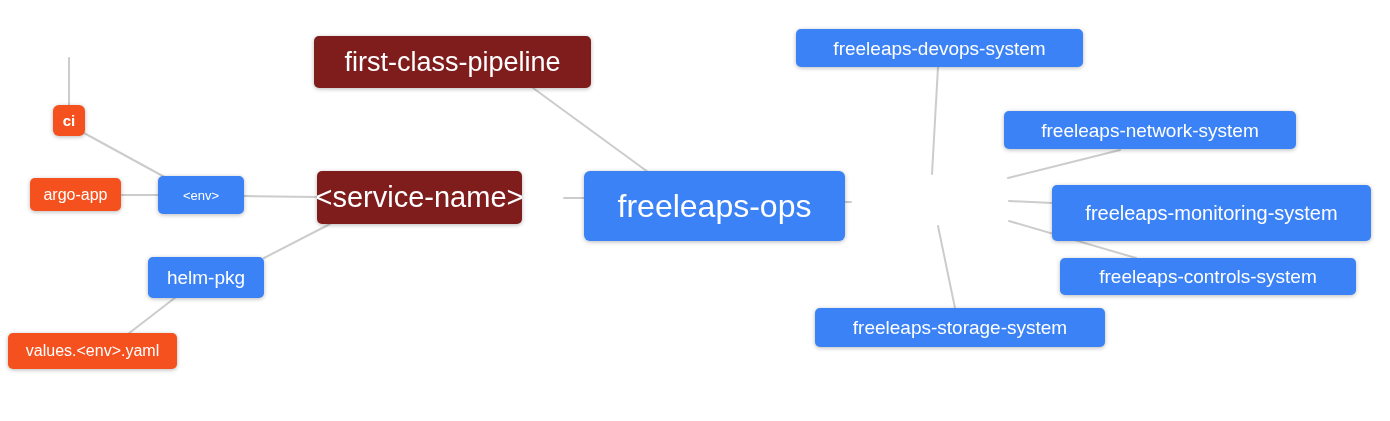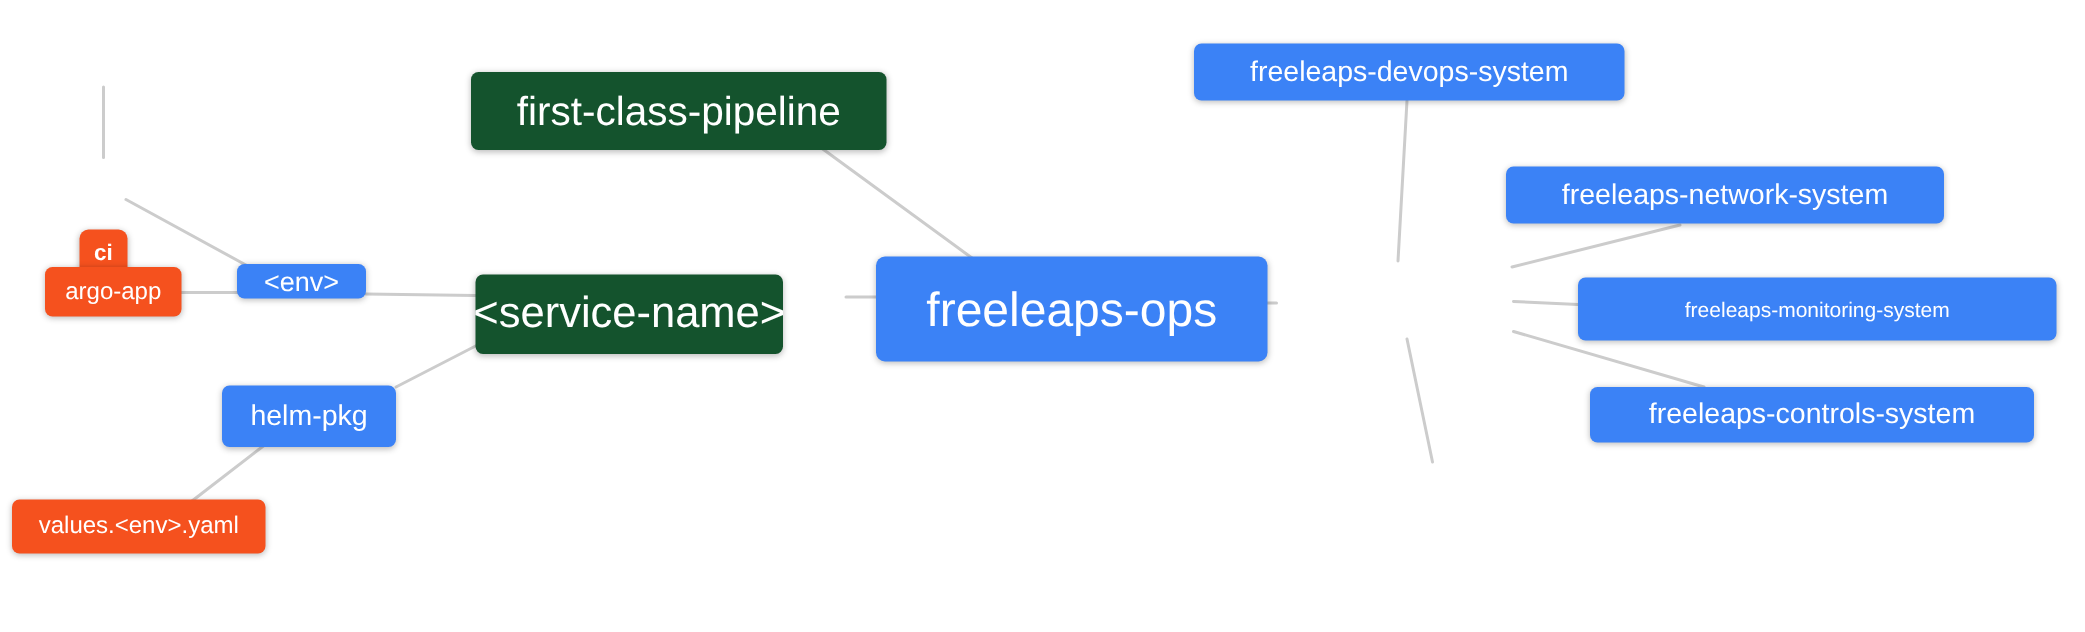--- a/index.html
+++ b/index.html
@@ -33,21 +33,21 @@
     align-items: center;
     justify-content: center;
     color: #ffffff;
     border-radius: 5px;
     box-shadow: 0 1px 4px rgba(0,0,0,0.28);
     white-space: nowrap;
     box-sizing: border-box;
     cursor: default;
     line-height: 1;
   }
-  .node-blue   { background: #14532d; margin-top: 12px; }
+  .node-blue   { background: #7f1d1d; }
   .node-green  { background: #3b82f6; }
   .node-dark   { background: #3b82f6; border-radius: 6px; }
   .node-orange { background: #faa42b; border-radius: 4px; }
   .node-red    { background: #f5511e; }
   .bold { font-weight: bold; }
 </style>
 </head>
 <body>
 
 <div id="canvas">
@@ -63,39 +63,40 @@
     <line x1="564" y1="198" x2="584" y2="198"></line>
     <line x1="845" y1="202" x2="851" y2="202"></line>
     <line x1="932" y1="174" x2="938" y2="67"></line>
     <line x1="1008" y1="178" x2="1120" y2="150"></line>
     <line x1="1009" y1="201" x2="1052" y2="203"></line>
     <line x1="1009" y1="221" x2="1136" y2="258"></line>
     <line x1="938" y1="226" x2="955" y2="308"></line>
   </svg>
 
 
-  <div class="node node-red bold" style="left:53px; top:105px; width:32px; height:31px; font-size:15px; border-radius:6px;margin-top:48px;">ci</div>
+  <div class="node node-red bold" style="left:53px; top:105px; width:32px; height:31px; font-size:15px; border-radius:6px;">ci</div>
 
   <div class="node node-red" style="left:30px; top:178px; width:91px; height:33px; font-size:16px;">argo-app</div>
 
-  <div class="node node-green" style="left:158px; top:176px; width:86px; height:23px; font-size:18px;">&lt;env&gt;</div>
+  <div class="node node-green" style="left:158px; top:176px; width:86px; height:38px; font-size:13px;">&lt;env&gt;</div>
 
   <div class="node node-green" style="left:148px; top:257px; width:116px; height:41px; font-size:19px;">helm-pkg</div>
 
   <div class="node node-red" style="left:8px; top:333px; width:169px; height:36px; font-size:16px;">values.&lt;env&gt;.yaml</div>
 
   <div class="node node-blue" style="left:314px; top:36px; width:277px; height:52px; font-size:27px;">first-class-pipeline</div>
 
   <div class="node node-blue" style="left:317px; top:171px; width:205px; height:53px; font-size:29px;">&lt;service-name&gt;</div>
 
   <div class="node node-dark" style="left:584px; top:171px; width:261px; height:70px; font-size:32px;">freeleaps-ops</div>
 
 
   <div class="node node-green" style="left:796px; top:29px; width:287px; height:38px; font-size:19px;">freeleaps-devops-system</div>
 
   <div class="node node-green" style="left:1004px; top:111px; width:292px; height:38px; font-size:19px;">freeleaps-network-system</div>
 
-  <div class="node node-green" style="left:1052px; top:185px; width:319px; height:42px; font-size:14px;">freeleaps-monitoring-system</div>
+  <div class="node node-green" style="left:1052px; top:185px; width:319px; height:56px; font-size:20px;">freeleaps-monitoring-system</div>
 
   <div class="node node-green" style="left:1060px; top:258px; width:296px; height:37px; font-size:19px;">freeleaps-controls-system</div>
 
+  <div class="node node-green" style="left:815px; top:308px; width:290px; height:39px; font-size:19px;">freeleaps-storage-system</div>
 
 </div>
 
 </body></html>

